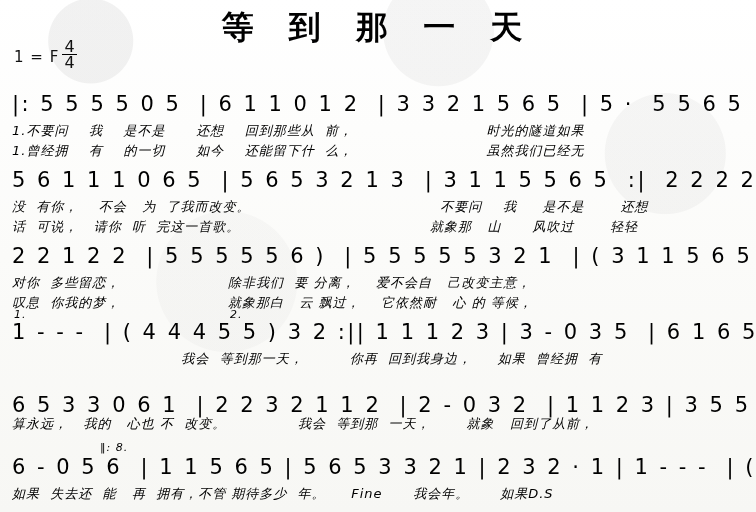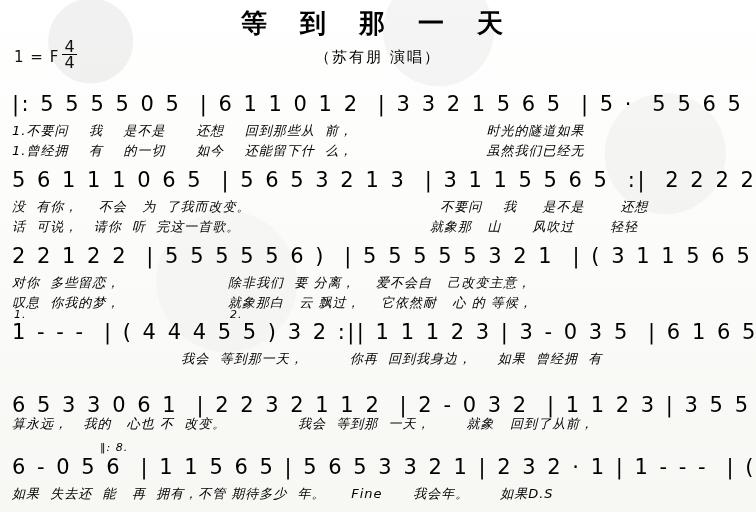--- a/index.html
+++ b/index.html
@@ -21,21 +21,21 @@
       radial-gradient(circle at 30% 55%, rgba(180,180,180,.08) 0 70px, transparent 71px),
       linear-gradient(180deg,#ffffff 0%,#fbfbf9 50%,#f7f7f4 100%);
     z-index:0;
   }
   .sheet{position:relative;z-index:2;width:756px;height:512px;}
 
   .title{
     position:absolute;left:0;right:0;top:6px;
     text-align:center;
     font-family:"DejaVu Sans","Liberation Sans",sans-serif;
-    font-size:26px;letter-spacing:12px;font-weight:600;
+    font-size:32px;letter-spacing:12px;font-weight:600;
     color:#000;
   }
   .subtitle{
     position:absolute;left:0;right:0;top:48px;
     text-align:center;font-size:15px;letter-spacing:2px;color:#000;
   }
   .key{
     position:absolute;left:14px;top:48px;
     font-size:15px;letter-spacing:1px;
   }
@@ -64,21 +64,20 @@
   .tiny{font-size:11px;}
 </style>
 </head>
 <body>
 
 <div class="paper-bg"></div>
 
 <div class="sheet">
 
   <div class="title">等 到 那 一 天</div>
-  <div class="subtitle">（苏有朋  演唱）</div>
 
   <div class="key">1 = F</div>
   <div class="meter">
     <span class="num">4</span>
     <span class="bar"></span>
     <span class="num">4</span>
   </div>
 
 
   <div class="sys" style="top:92px;">

